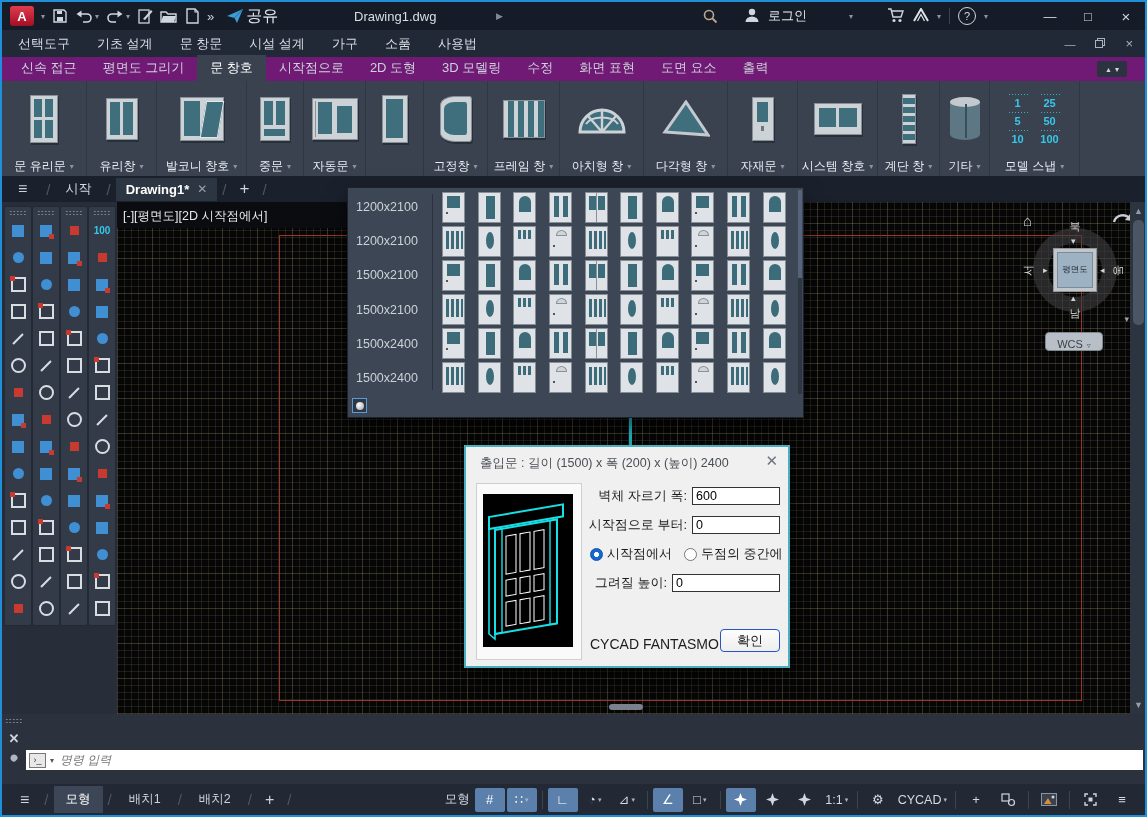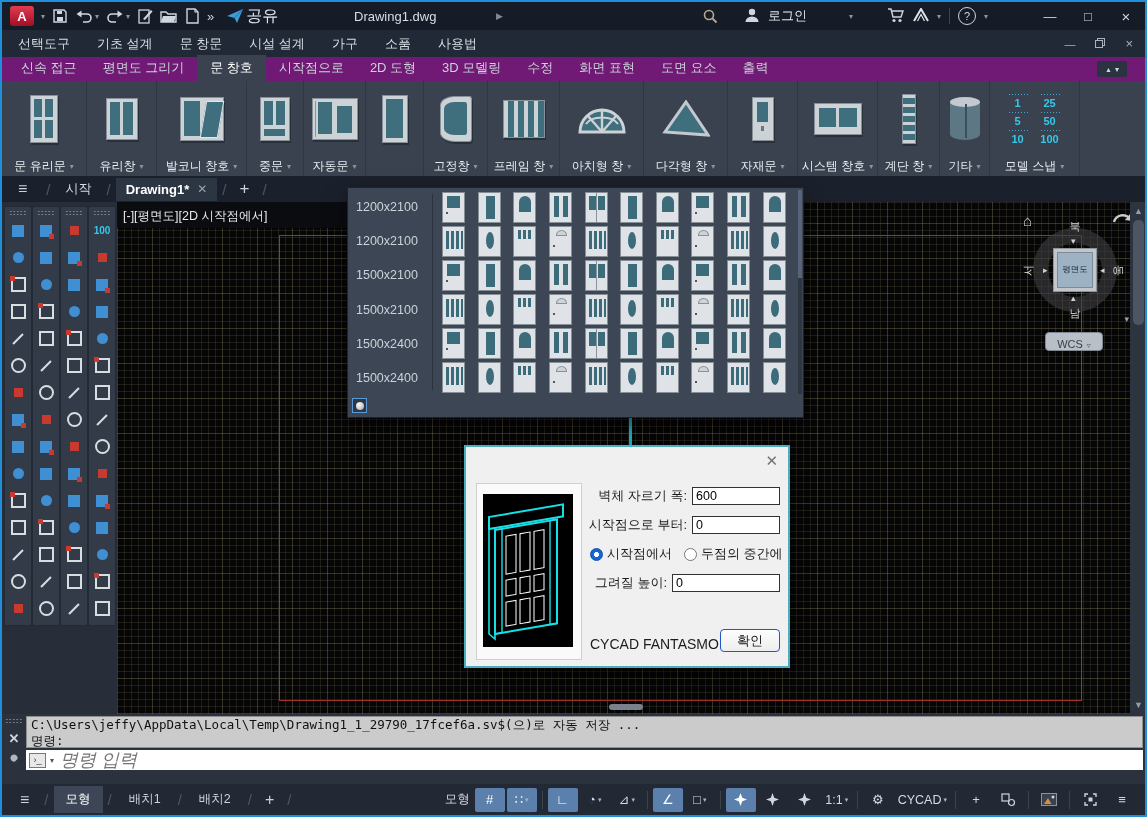--- a/index.html
+++ b/index.html
@@ -131,21 +131,21 @@
           background:linear-gradient(#fdfdfd,#eee);color:#111;font-size:13px;display:flex;align-items:center;justify-content:center;}
   
   .cmd{position:absolute;left:0;top:712px;right:0;height:70px;background:#2b323d;}
   .cmd-rail{position:absolute;left:0;top:0;width:24px;height:70px;display:flex;flex-direction:column;align-items:center;}
   .cmd-x{color:#cfd6df;font-size:13px;font-weight:bold;margin-top:6px;}
   .cmd-hist{position:absolute;left:24px;right:2px;top:2px;height:32px;background:#cbcbcb;border:1px solid #8f8f8f;
             font-family:"DejaVu Sans Mono",monospace;font-size:12.5px;color:#111;line-height:16px;padding:0 4px;box-sizing:border-box;white-space:pre;overflow:hidden;}
   .cmd-input{position:absolute;left:24px;right:2px;top:36px;height:20px;background:#fff;display:flex;align-items:center;gap:4px;padding-left:3px;box-sizing:border-box;}
   .cmd-prompt{width:15px;height:13px;background:#e8e8e8;border:1px solid #777;color:#333;font-size:9px;
               display:flex;align-items:center;justify-content:center;}
-  .cmd-field{border:none;outline:none;flex:1;font-style:italic;font-size:18px;color:#8a8f98;background:transparent;font-family:"Liberation Sans",sans-serif;}
+  .cmd-field{border:none;outline:none;flex:1;font-style:italic;font-size:12px;color:#8a8f98;background:transparent;font-family:"Liberation Sans",sans-serif;}
   
   .statusbar{position:absolute;left:0;top:782px;right:0;height:31px;background:#222834;display:flex;align-items:center;}
   .sb-menu{margin-left:18px;color:#cfd6df;font-size:16px;}
   .sb-tabs{display:flex;align-items:center;margin-left:10px;}
   .sb-tab{color:#ccd2da;font-size:12.5px;padding:5px 12px;}
   .sb-tab.active{background:#3c4656;color:#fff;}
   .sb-right{margin-left:auto;margin-right:8px;display:flex;align-items:center;gap:2px;}
   .sb-ico{min-width:24px;height:24px;border-radius:2px;display:flex;align-items:center;justify-content:center;
           color:#d4dae2;font-size:13px;padding:0 3px;gap:2px;}
   .sb-ico.active{background:#5b80ab;color:#fff;}
@@ -1150,20 +1150,21 @@
       </div>
     <div class="g-foot">
       <span class="g-pin">
           <i></i>
         </span>
     </div>
   </div>
   <div class="connector"></div>
 
   <div class="dialog">
+    <span class="dlg-title">출입문 : 길이 (1500) x 폭 (200) x (높이) 2400</span>
     <span class="dlg-x">✕</span>
     <div class="dlg-preview">
       <div class="dlg-canvas">
         <svg width="90" height="153" viewBox="0 0 90 153">
           <g transform="matrix(1,-0.17,0,1,0,16)">
             <rect x="6" y="8" width="74" height="12" fill="none" stroke="#17dfe6" stroke-width="2"></rect>
             <rect x="12" y="22" width="62" height="104" fill="none" stroke="#17dfe6" stroke-width="2"></rect>
             <rect x="12" y="22" width="7" height="104" fill="none" stroke="#17dfe6" stroke-width="1.4"></rect>
             <rect x="67" y="22" width="7" height="104" fill="none" stroke="#17dfe6" stroke-width="1.4"></rect>
             <rect x="23" y="30" width="10" height="38" fill="none" stroke="#fff" stroke-width="1"></rect>
@@ -1205,21 +1206,20 @@
   </div>
 
   <div class="cmd">
     <div class="cmd-rail">
       <div class="grip" style="margin-top:4px;"></div>
       <span class="cmd-x">✕</span>
       <svg width="15" height="15" viewBox="0 0 15 15" style="margin-top:8px;">
         <path d="M2 13.5 L8 7.5 A3.6 3.6 0 1 1 10.5 5 L4.5 11 Z" fill="#aeb6c2"></path>
       </svg>
     </div>
-    <div class="cmd-hist"><span>C:\Users\jeffy\AppData\Local\Temp\Drawing1_1_29790_17fcef6a.sv$(으)로 자동 저장 ...</span><br><span>명령:</span></div>
     <div class="cmd-input">
       <span class="cmd-prompt">›_</span>
       <span class="caret" style="color:#555;">▾</span>
       <input class="cmd-field" placeholder="명령 입력" style="">
     </div>
   </div>
 
   <div class="statusbar">
     <span class="sb-menu">≡</span>
     <div class="sb-tabs">

